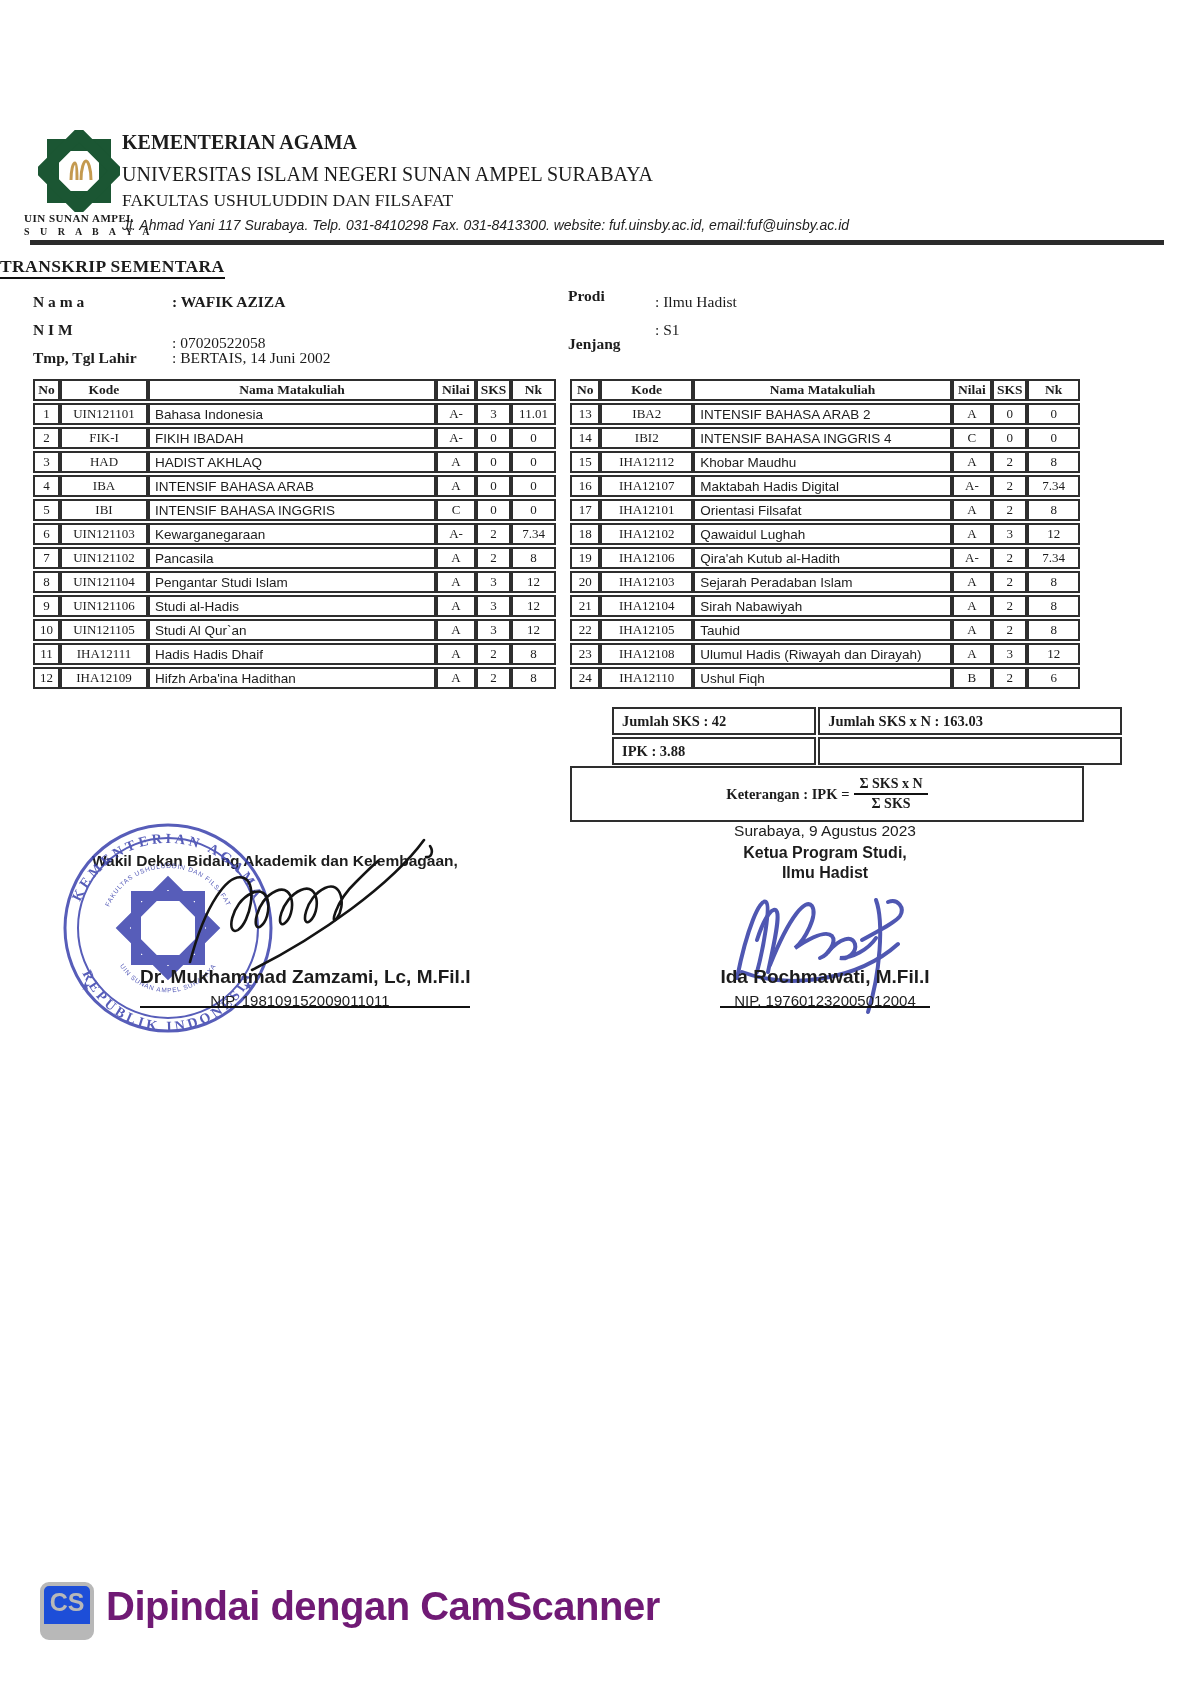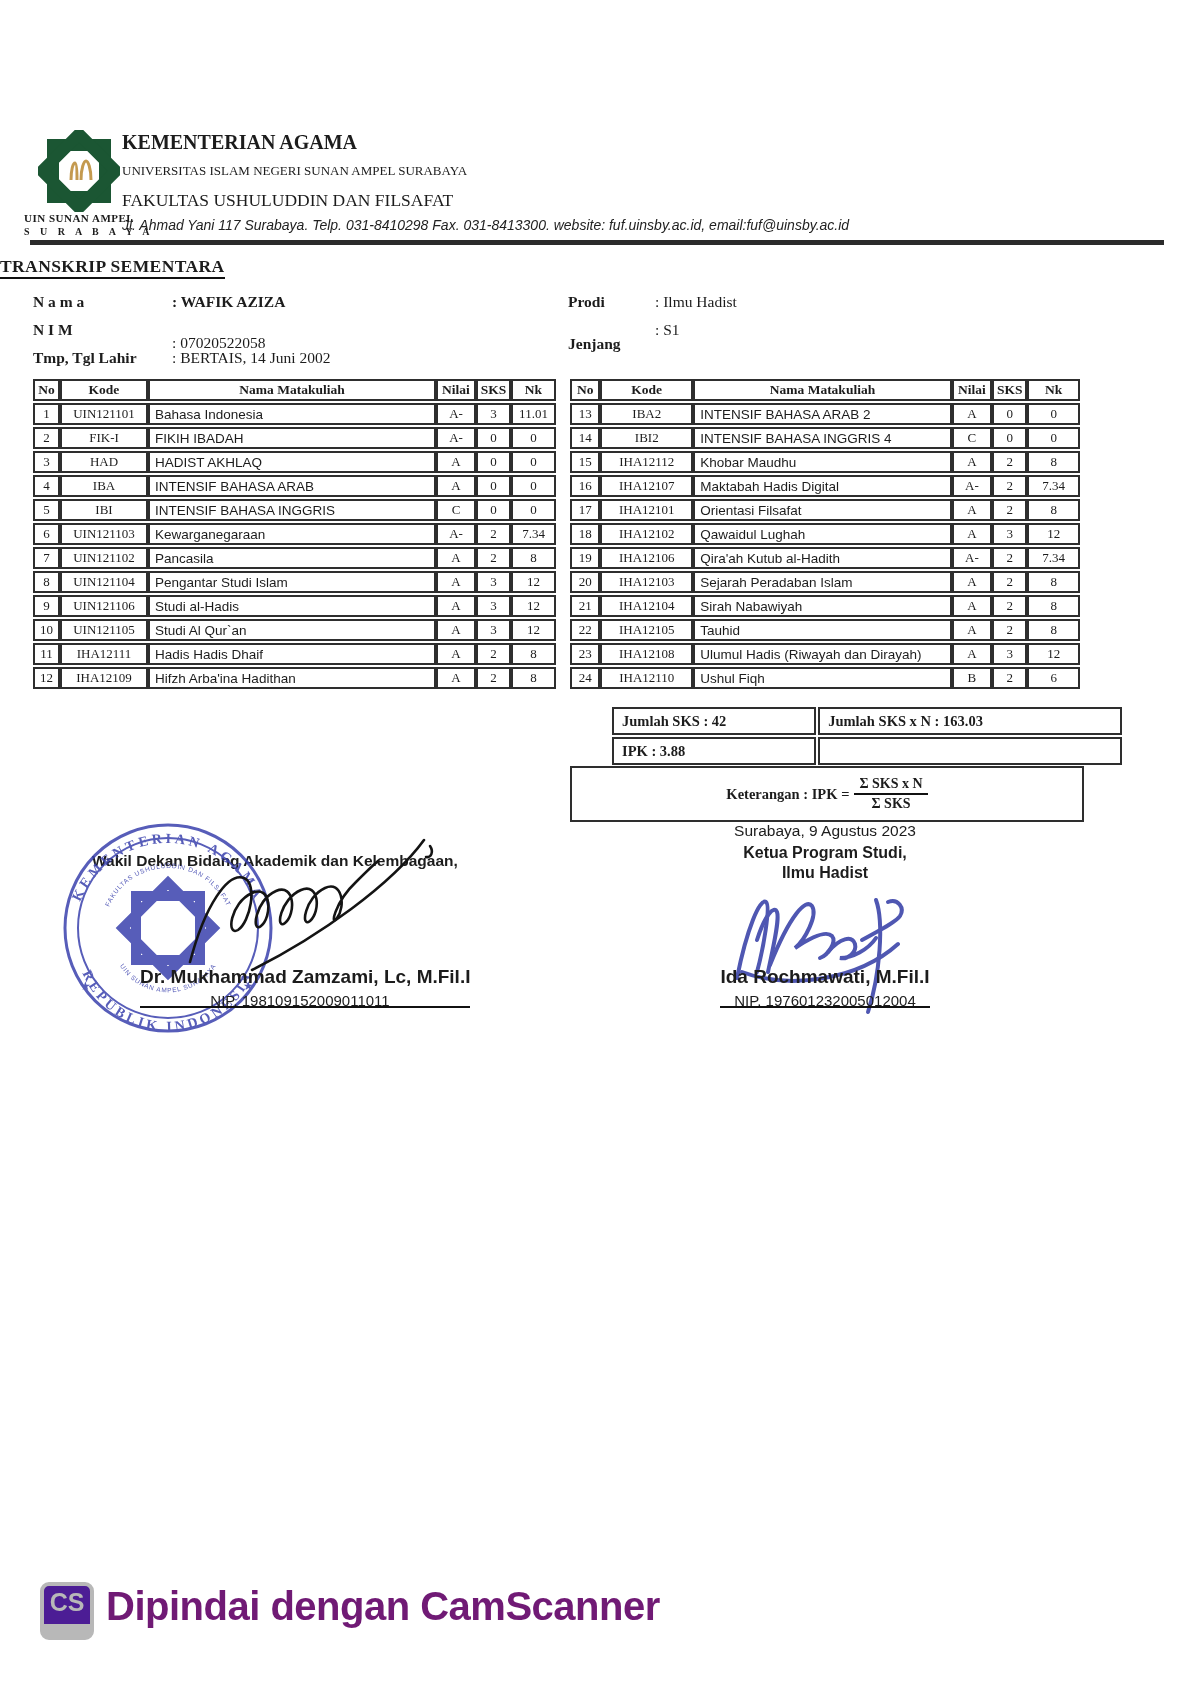--- a/index.html
+++ b/index.html
@@ -4,21 +4,21 @@
 <style>
   html,body{margin:0;padding:0;background:#ffffff;}
   .page{position:relative;width:1192px;height:1684px;background:#ffffff;overflow:hidden;
         font-family:"Liberation Serif",serif;color:#1c1c1c;}
   .abs{position:absolute;white-space:nowrap;}
   .serif{font-family:"Liberation Serif",serif;}
   .b{font-weight:bold;}
 
   
   .ministry{left:122px;top:131px;font-size:20px;font-weight:bold;}
-  .university{left:122px;top:163px;font-size:13px;}
+  .university{left:122px;top:163px;font-size:20px;}
   .faculty{left:122px;top:190px;font-size:17.5px;}
   .address{left:122px;top:217px;font-size:14px;font-style:italic;font-family:"Liberation Sans",sans-serif;color:#222;}
   .logo-caption{left:24px;top:212px;width:104px;text-align:center;font-size:11px;font-weight:bold;line-height:13px;letter-spacing:0.5px;}
   .logo-caption .l2{letter-spacing:4px;font-size:10px;}
   .divider{left:30px;top:240px;width:1134px;height:5px;background:#2b2b2b;}
 
   
   .doc-title{left:0;top:256px;width:1192px;text-align:left;font-size:17.5px;font-weight:bold;letter-spacing:0.4px;}
   .doc-title span{border-bottom:2.5px solid #111;padding-bottom:1px;}
 
@@ -55,21 +55,21 @@
   .name-left{left:140px;top:966px;width:320px;text-align:center;z-index:6;}
   .name-right{left:690px;top:966px;width:270px;text-align:center;z-index:6;}
   .sig-name{font-family:"Liberation Sans",sans-serif;font-size:19px;font-weight:bold;border-bottom:2px solid #111;padding-bottom:19px;}
   .sig-nip{position:absolute;font-family:"Liberation Sans",sans-serif;font-size:15px;z-index:6;}
   .nip-left{left:140px;top:992px;width:320px;text-align:center;}
   .nip-right{left:690px;top:992px;width:270px;text-align:center;}
   .ink-layer{position:absolute;left:0;top:0;z-index:4;pointer-events:none;}
 
   
   .cs-icon{position:absolute;left:40px;top:1582px;width:46px;height:50px;border:4px solid #b8b8b8;border-radius:9px;
-    background:#4c1d95;}
+    background:#1d4ed8;}
   .cs-icon .cs-txt{position:absolute;left:0;top:2px;width:46px;text-align:center;
     font-family:"Liberation Sans",sans-serif;font-weight:bold;font-size:25px;color:#b8b8b8;}
   .cs-icon .cs-bar{position:absolute;left:-1px;bottom:-1px;width:48px;height:13px;background:#b8b8b8;border-radius:0 0 6px 6px;}
   .footer-text{left:106px;top:1584px;font-family:"Liberation Sans",sans-serif;font-weight:bold;
     font-size:40px;color:#701a75;letter-spacing:-0.5px;}
 </style>
 </head>
 <body>
 
 <div class="page">
@@ -96,21 +96,21 @@
     <span>TRANSKRIP SEMENTARA</span>
   </div>
 
   <div class="abs lab" style="left:33px;top:293px;">N a m a</div>
   <div class="abs val b" style="left:172px;top:293px;">: WAFIK AZIZA</div>
   <div class="abs lab" style="left:33px;top:321px;">N I M</div>
   <div class="abs val" style="left:172px;top:334px;">: 07020522058</div>
   <div class="abs lab" style="left:33px;top:349px;">Tmp, Tgl Lahir</div>
   <div class="abs val" style="left:172px;top:349px;">: BERTAIS, 14 Juni 2002</div>
 
-  <div class="abs lab" style="left:568px;top:293px;text-align:center;">Prodi</div>
+  <div class="abs lab" style="left:568px;top:287px;text-align:center;">Prodi</div>
   <div class="abs val" style="left:655px;top:293px;">: Ilmu Hadist</div>
   <div class="abs lab" style="left:568px;top:335px;">Jenjang</div>
   <div class="abs val" style="left:655px;top:321px;">: S1</div>
 
   <table class="ctable" style="left:33px;top:377px;width:523px;">
     <colgroup>
         <col style="width:27px">
         <col style="width:88px">
         <col style="width:288px">
         <col style="width:40px">

